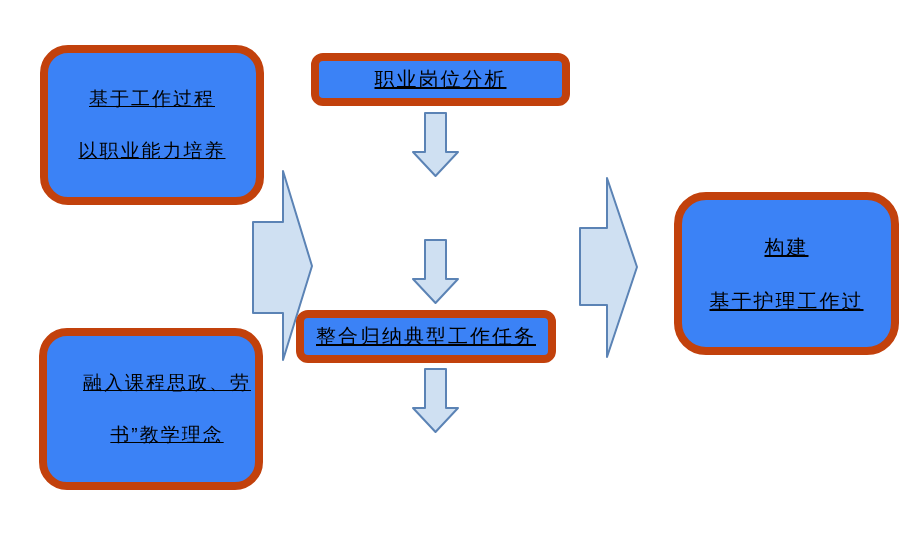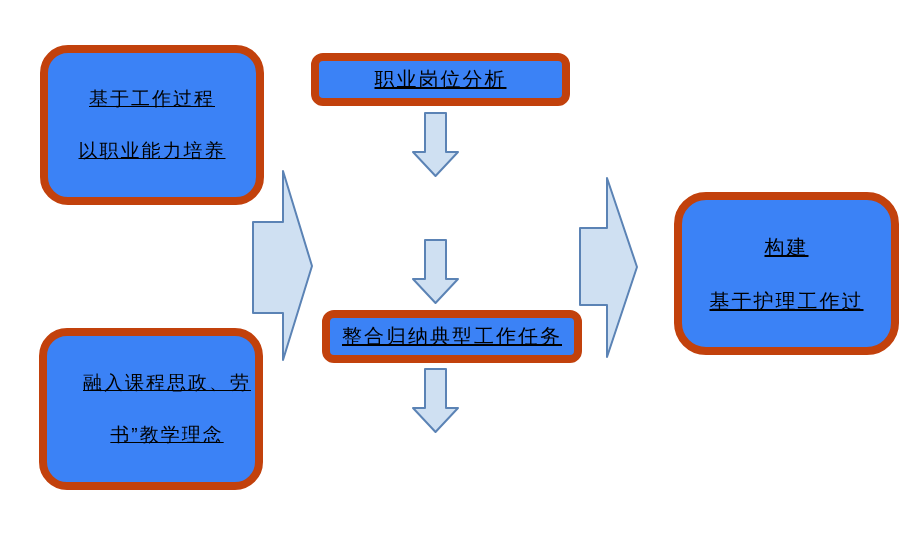--- a/index.html
+++ b/index.html
@@ -44,21 +44,21 @@
   }
   .box-rounded-lg { border-radius: 28px; }
   .box-rounded-xl { border-radius: 32px; }
   .box-rounded-sm { border-radius: 12px; }
   .box-left-top    { left: 40px;  top: 45px;  width: 224px; height: 160px; font-size: 19px; }
   .box-left-bottom { left: 39px;  top: 328px; width: 224px; height: 162px; font-size: 19px; padding-left: 32px; }
   .box-left-top .line,
   .box-left-bottom .line { line-height: 52px; white-space: nowrap; }
   .box-m1 { left: 311px; top: 53px;  width: 259px; height: 53px; font-size: 20px; }
   .box-m2 { left: 311px; top: 182px; width: 259px; height: 50px; font-size: 20px; }
-  .box-m3 { left: 322px; top: 310px; width: 260px; height: 53px; font-size: 20px; }
+  .box-m3 { left: 296px; top: 310px; width: 260px; height: 53px; font-size: 20px; }
   .box-m4 { left: 311px; top: 435px; width: 260px; height: 52px; font-size: 20px; }
   .box-right { left: 638px; top: 192px; width: 225px; height: 163px; font-size: 20px; margin-left: 36px; }
   .box-right .line { line-height: 54px; white-space: nowrap; }
   .step-label { white-space: nowrap; }
 </style>
 </head>
 <body>
 
 <div class="canvas">
 

